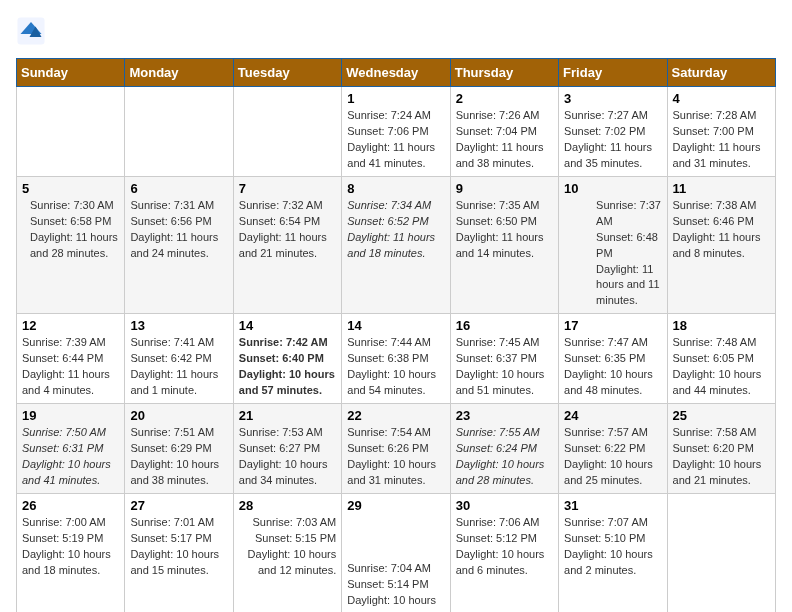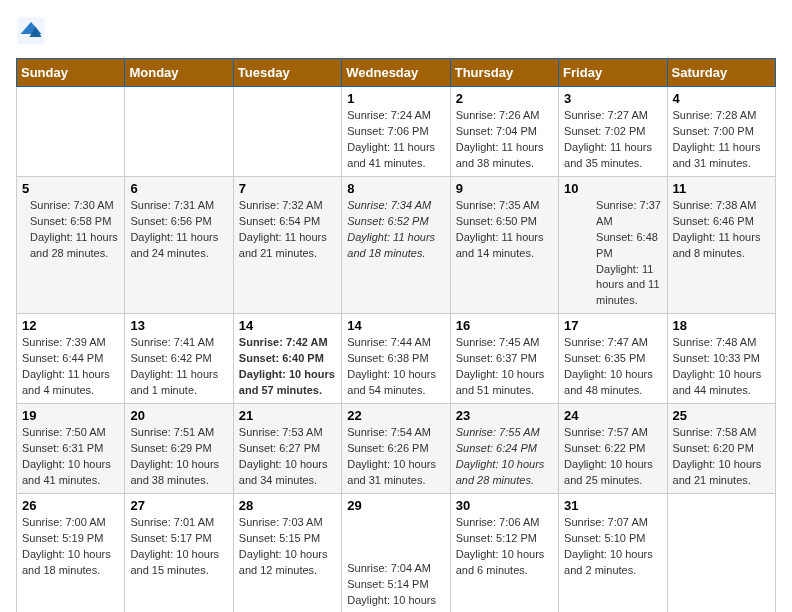--- a/index.html
+++ b/index.html
@@ -231,28 +231,28 @@
         </td>
         <td>
           <div class="day-number">17</div>
           <div class="day-info" style="white-space: pre-line;">Sunrise: 7:47 AM
 Sunset: 6:35 PM
 Daylight: 10 hours and 48 minutes.</div>
         </td>
         <td>
           <div class="day-number">18</div>
           <div class="day-info" style="white-space: pre-line;">Sunrise: 7:48 AM
-Sunset: 10:33 PM
+Sunset: 6:05 PM
 Daylight: 10 hours and 44 minutes.</div>
         </td>
       </tr>
       <tr>
         <td>
           <div class="day-number">19</div>
-          <div class="day-info" style="white-space: pre-line;">Sunrise: 7:50 AM
+          <div class="day-info" style="white-space: pre-line; font-style: italic;">Sunrise: 7:50 AM
 Sunset: 6:31 PM
 Daylight: 10 hours and 41 minutes.</div>
         </td>
         <td>
           <div class="day-number">20</div>
           <div class="day-info" style="white-space: pre-line;">Sunrise: 7:51 AM
 Sunset: 6:29 PM
 Daylight: 10 hours and 38 minutes.</div>
         </td>
         <td>
@@ -294,21 +294,21 @@
 Daylight: 10 hours and 18 minutes.</div>
         </td>
         <td>
           <div class="day-number">27</div>
           <div class="day-info" style="white-space: pre-line;">Sunrise: 7:01 AM
 Sunset: 5:17 PM
 Daylight: 10 hours and 15 minutes.</div>
         </td>
         <td>
           <div class="day-number">28</div>
-          <div class="day-info" style="white-space: pre-line;">Sunrise: 7:03 AM
+          <div class="day-info" style="white-space: pre-line; text-align: right;">Sunrise: 7:03 AM
 Sunset: 5:15 PM
 Daylight: 10 hours and 12 minutes.</div>
         </td>
         <td>
           <div class="day-number">29</div>
           <div class="day-info" style="white-space: pre-line; margin-top: 48px;">Sunrise: 7:04 AM
 Sunset: 5:14 PM
 Daylight: 10 hours and 9 minutes.</div>
         </td>
         <td>

